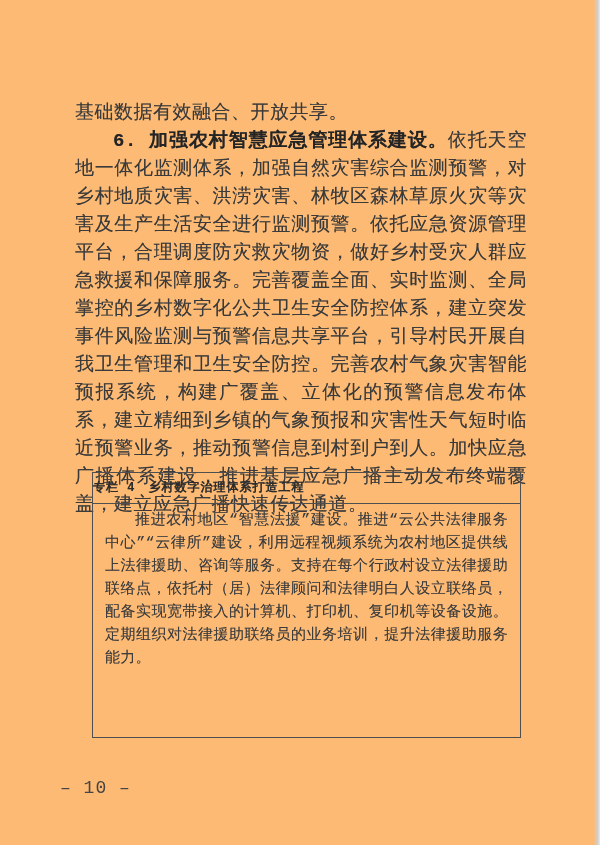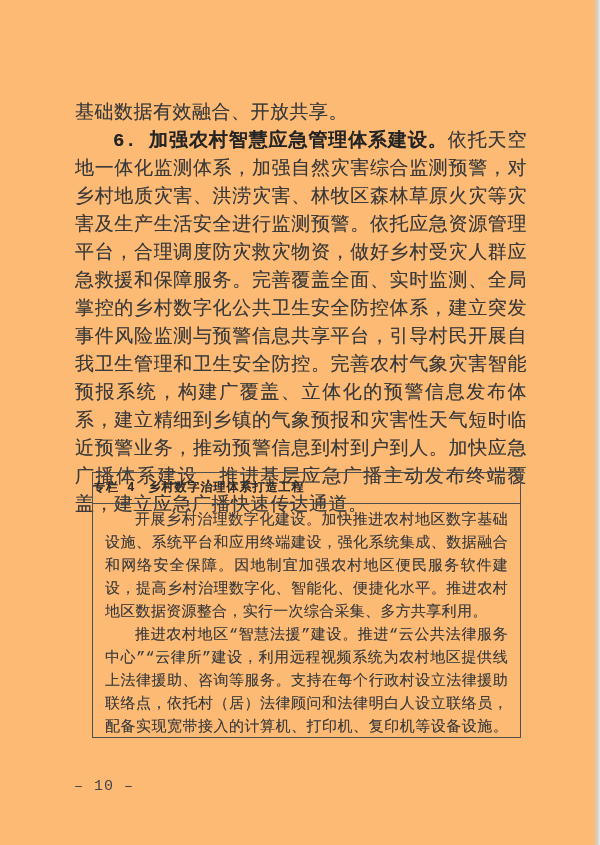--- a/index.html
+++ b/index.html
@@ -77,40 +77,39 @@
     color: #3c3c3c;
     text-shadow: 0 0 0.5px rgba(70,70,70,0.5);
   }
   .column-box-body p {
     margin: 0;
     text-indent: 2em;
   }
   .page-number {
     position: absolute;
     top: 778px;
-    left: 74px;
-    font-size: 15px;
+    left: 60px;
+    font-size: 18px;
     letter-spacing: 1px;
     color: #454545;
   }
 </style>
 </head>
 <body>
 
 <div class="page">
 
   <div class="content-text">
     <p>基础数据有效融合、开放共享。</p>
     <p class="para-indent"><span class="para-lead">6. 加强农村智慧应急管理体系建设。</span><span>依托天空地一体化监测体系，加强自然灾害综合监测预警，对乡村地质灾害、洪涝灾害、林牧区森林草原火灾等灾害及生产生活安全进行监测预警。依托应急资源管理平台，合理调度防灾救灾物资，做好乡村受灾人群应急救援和保障服务。完善覆盖全面、实时监测、全局掌控的乡村数字化公共卫生安全防控体系，建立突发事件风险监测与预警信息共享平台，引导村民开展自我卫生管理和卫生安全防控。完善农村气象灾害智能预报系统，构建广覆盖、立体化的预警信息发布体系，建立精细到乡镇的气象预报和灾害性天气短时临近预警业务，推动预警信息到村到户到人。加快应急广播体系建设，推进基层应急广播主动发布终端覆盖，建立应急广播快速传达通道。</span></p>
   </div>
 
   <div class="column-box">
     <div class="column-box-header">专栏 4　乡村数字治理体系打造工程</div>
     <div class="column-box-body">
-      <p>开展乡村治理数字化建设。加快推进农村地区数字基础设施、系统平台和应用终端建设，强化系统集成、数据融合和网络安全保障。因地制宜加强农村地区便民服务软件建设，提高乡村治理数字化、智能化、便捷化水平。推进农村地区数据资源整合，实行一次综合采集、多方共享利用。</p>
       <p>推进农村地区“智慧法援”建设。推进“云公共法律服务中心”“云律所”建设，利用远程视频系统为农村地区提供线上法律援助、咨询等服务。支持在每个行政村设立法律援助联络点，依托村（居）法律顾问和法律明白人设立联络员，配备实现宽带接入的计算机、打印机、复印机等设备设施。定期组织对法律援助联络员的业务培训，提升法律援助服务能力。</p>
 
     </div>
   </div>
 
   <div class="page-number">– 10 –</div>
 
   <div class="edge-right"></div>
 
 </div>

